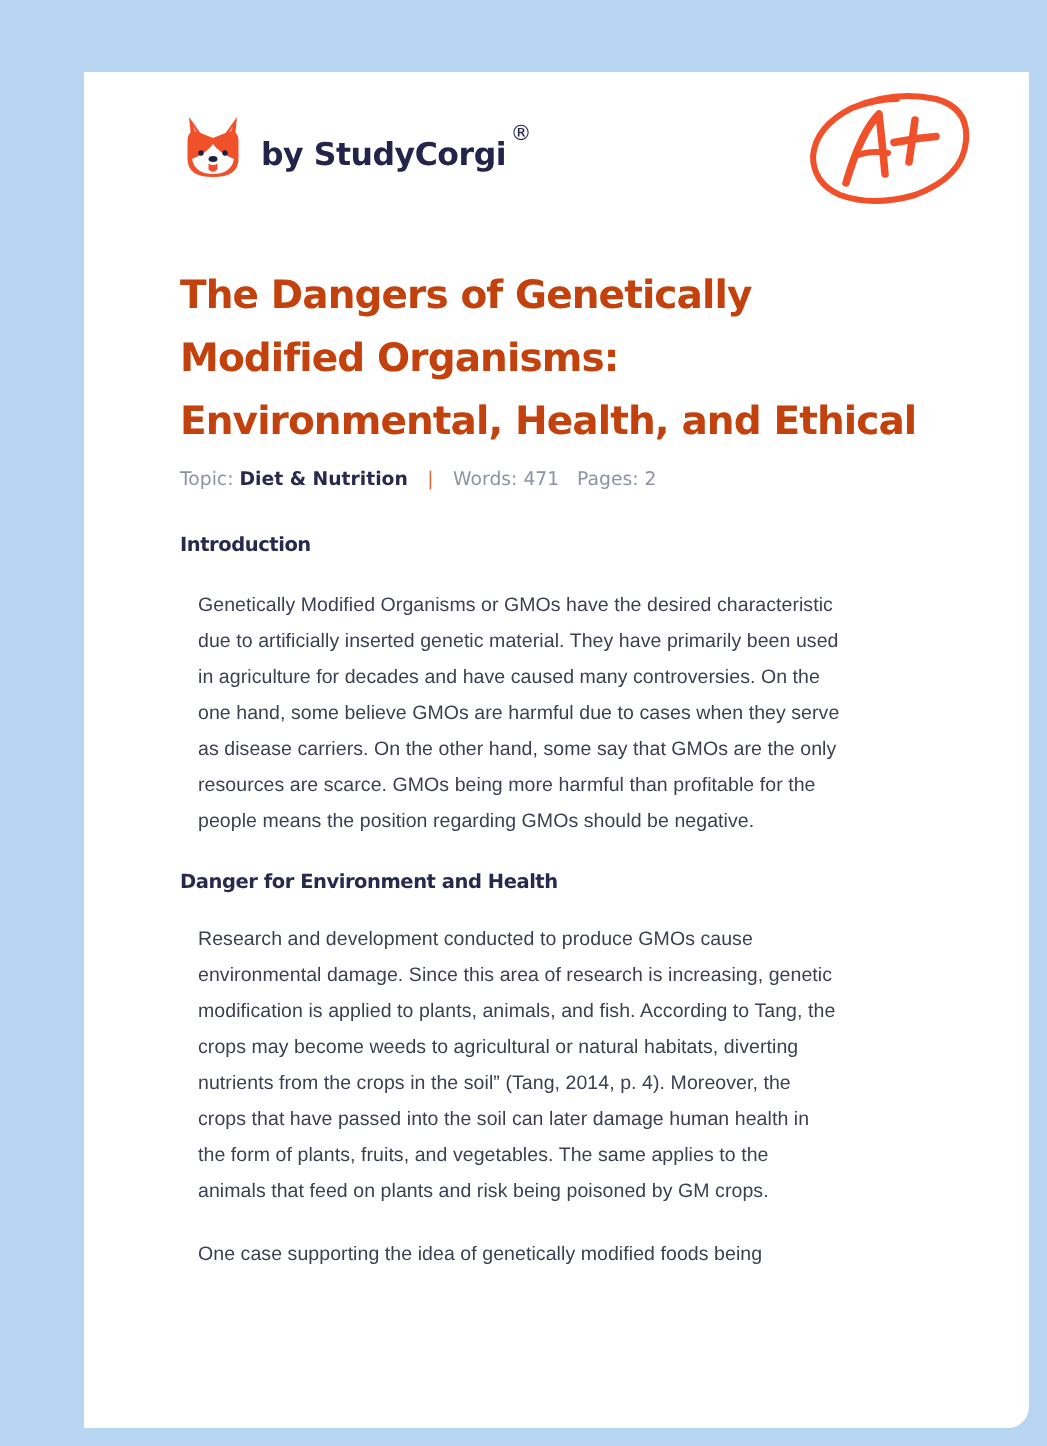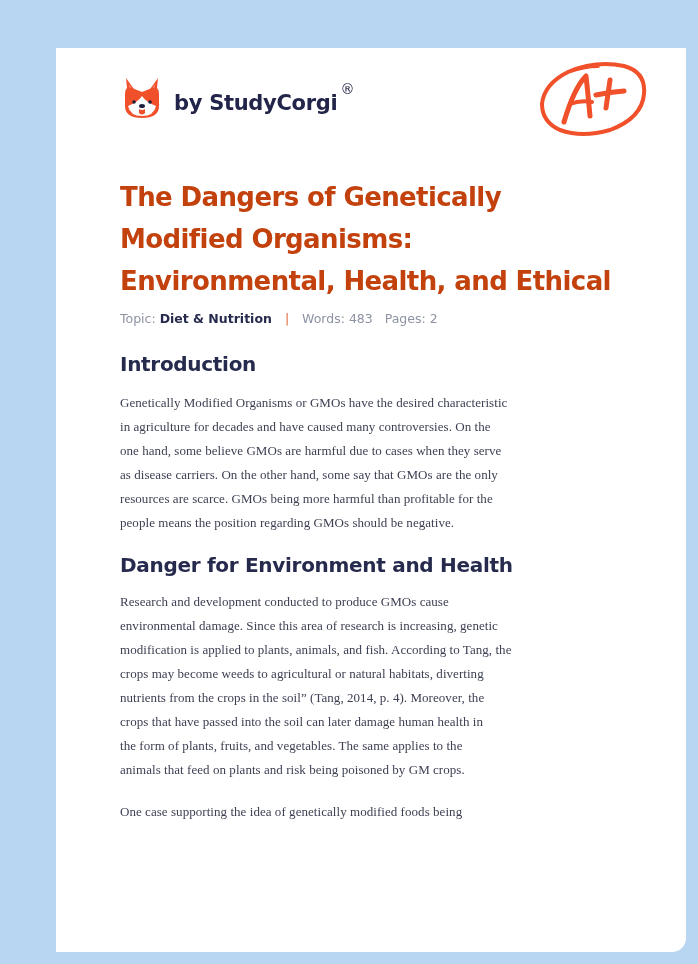--- a/index.html
+++ b/index.html
@@ -94,28 +94,28 @@
     .content {
       position: absolute;
       left: 64px;
       top: 303px;
       width: 512px;
     }
     h2 {
       margin: 0;
       font-family: "DejaVu Sans", sans-serif;
       font-weight: bold;
-      font-size: 20px;
+      font-size: 13px;
       color: #262a4d;
       letter-spacing: -0.3px;
       line-height: 26px;
     }
     p {
-      margin: 0;
-      font-family: Liberation Serif, serif;
+      margin: 12px;
+      font-family: Liberation Sans, sans-serif;
       font-size: 13px;
       line-height: 24px;
       color: #3c3f52;
       letter-spacing: 0.05px;
       white-space: nowrap;
     }
     .line { display: block; }
     .h-intro { margin-bottom: 14px; }
     .p-intro { margin-bottom: 17px; }
     .h-danger { margin-bottom: 12px; }
@@ -160,30 +160,31 @@
     <span class="line">The Dangers of Genetically</span>
     <span class="line">Modified Organisms:</span>
     <span class="line">Environmental, Health, and Ethical</span>
   </h1>
 
   <div class="meta">
     <span>Topic:</span>
     <span class="val">Diet &amp; Nutrition</span>
     <span class="sep">|</span>
     <span>Words:</span>
-    <span>483</span>
+    <span>471</span>
     &nbsp;
     <span>Pages:</span>
     <span>2</span>
   </div>
 
   <div class="content">
     <h2 class="h-intro">Introduction</h2>
     <p class="p-intro">
       <span class="line">Genetically Modified Organisms or GMOs have the desired characteristic</span>
+      <span class="line">due to artificially inserted genetic material. They have primarily been used</span>
       <span class="line">in agriculture for decades and have caused many controversies. On the</span>
       <span class="line">one hand, some believe GMOs are harmful due to cases when they serve</span>
       <span class="line">as disease carriers. On the other hand, some say that GMOs are the only</span>
       <span class="line">resources are scarce. GMOs being more harmful than profitable for the</span>
       <span class="line">people means the position regarding GMOs should be negative.</span>
     </p>
 
     <h2 class="h-danger">Danger for Environment and Health</h2>
     <p class="p-danger1">
       <span class="line">Research and development conducted to produce GMOs cause</span>

